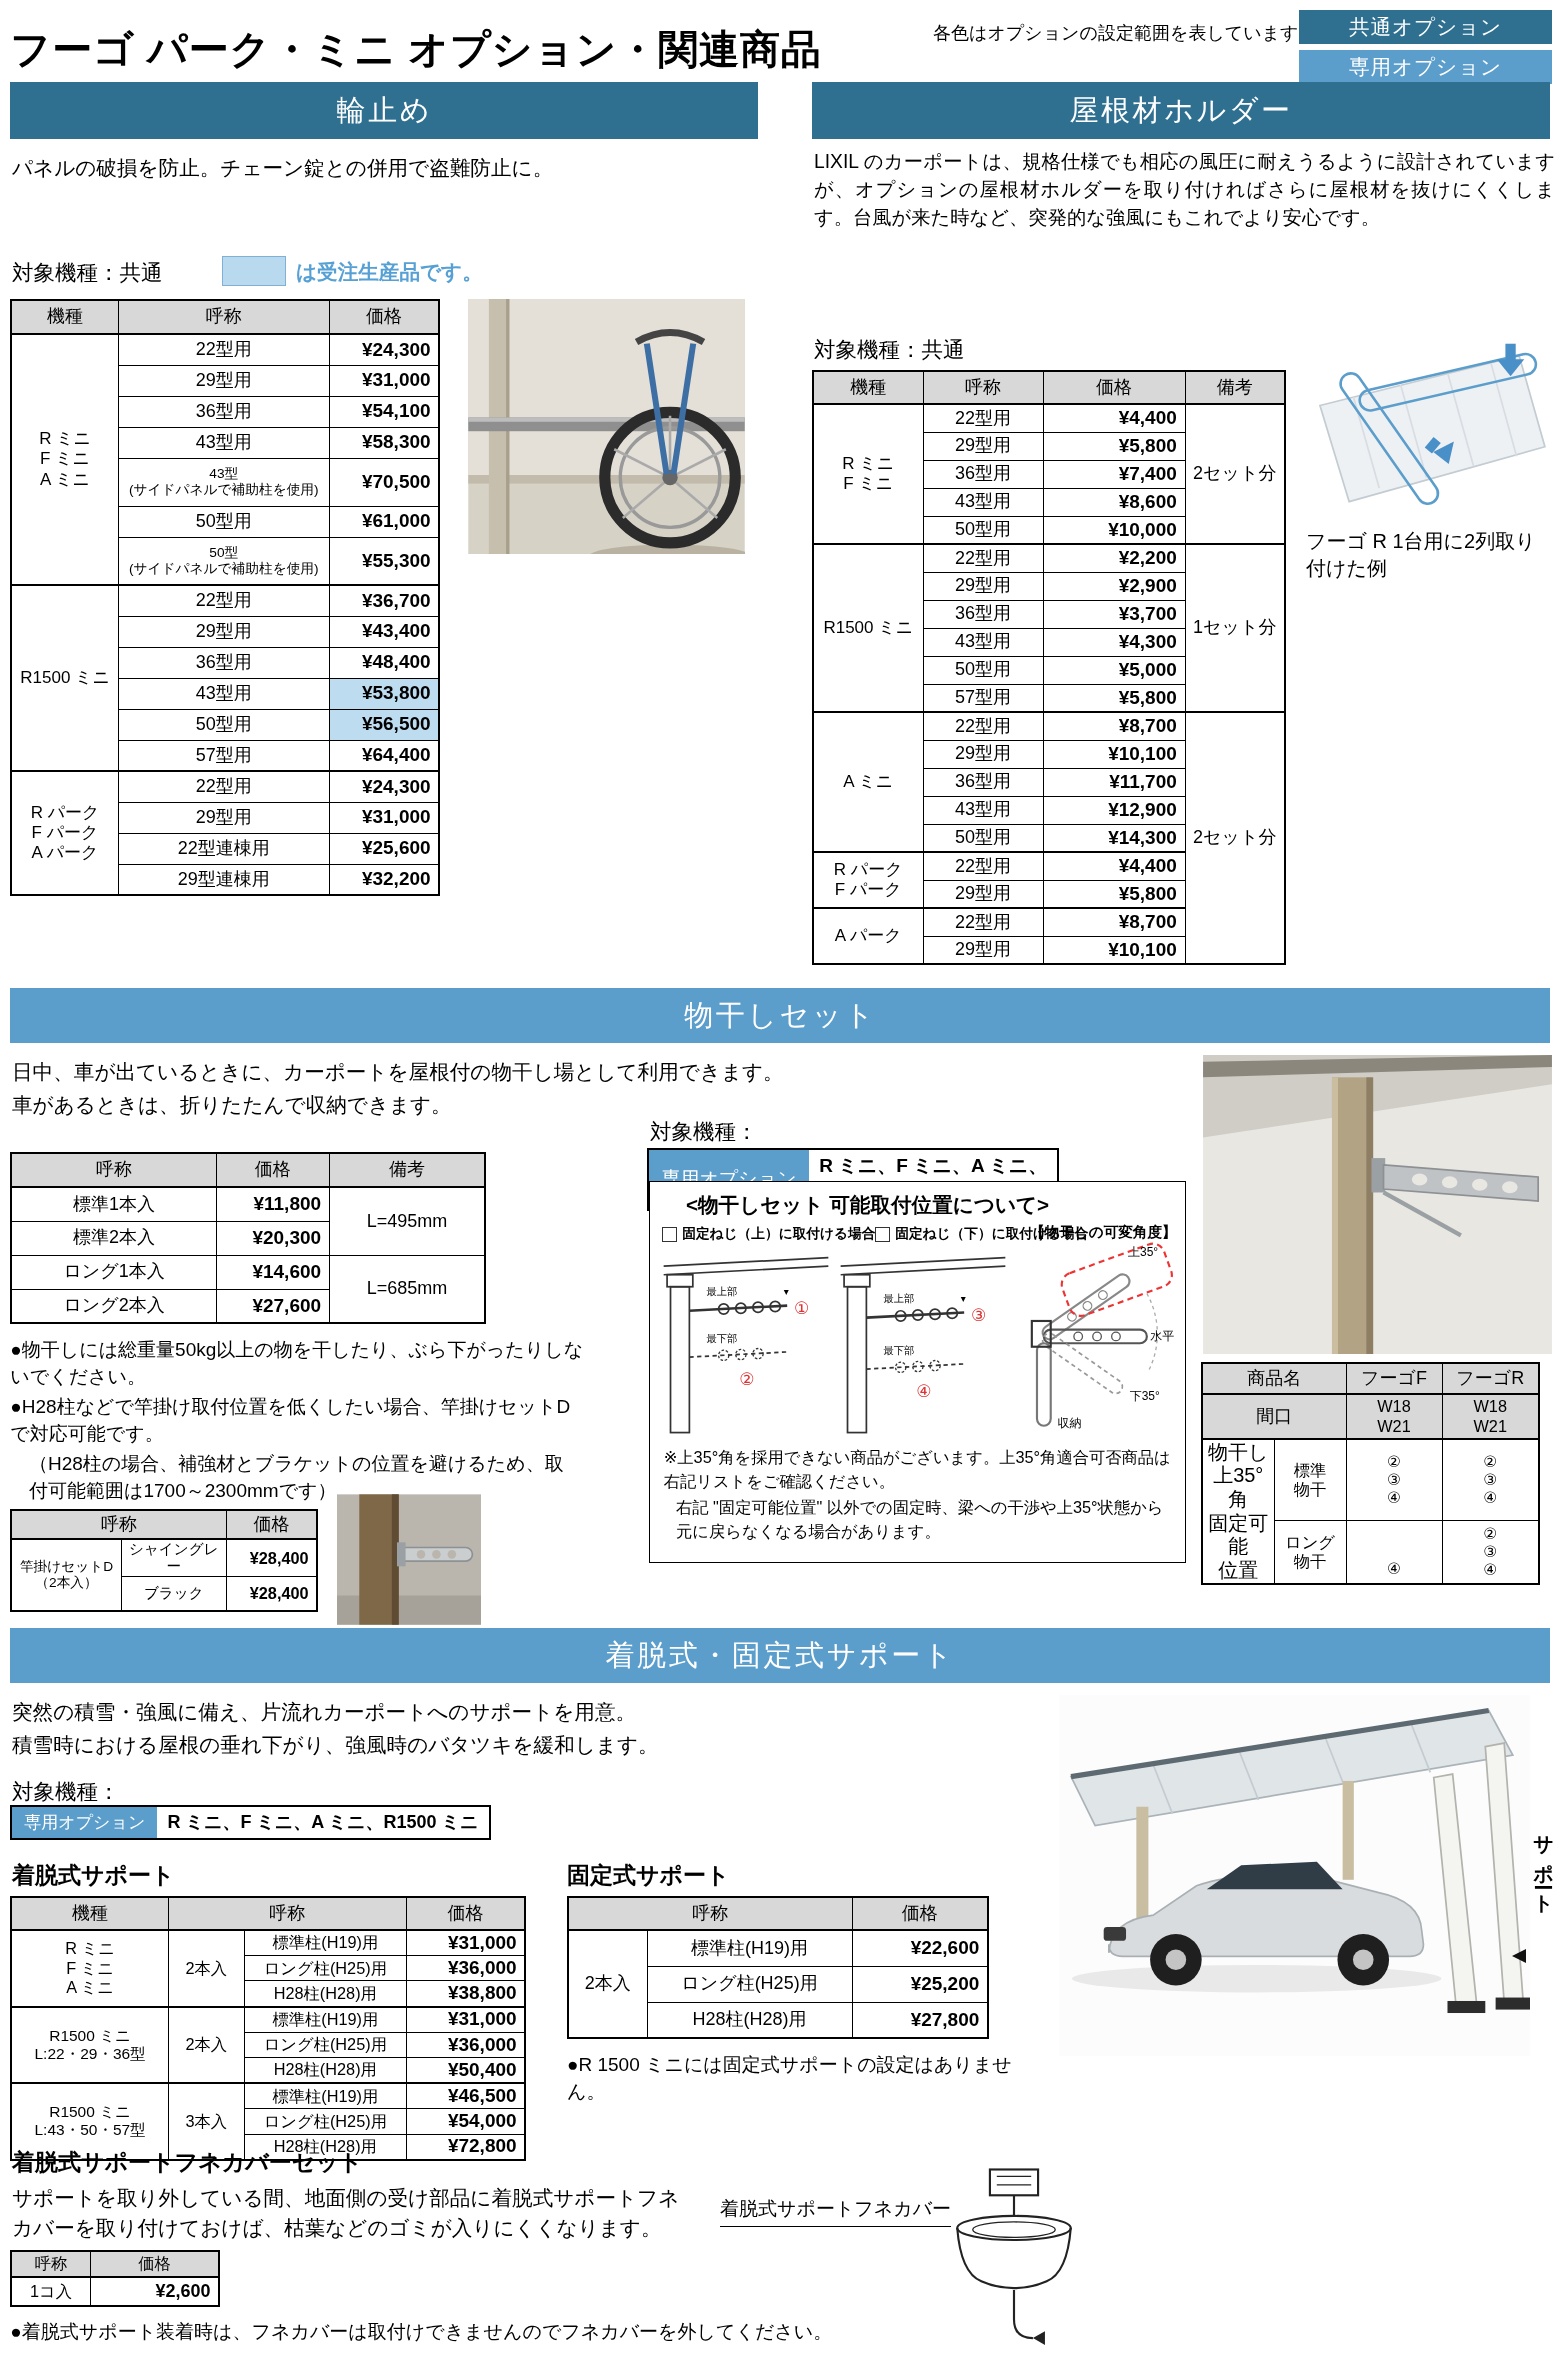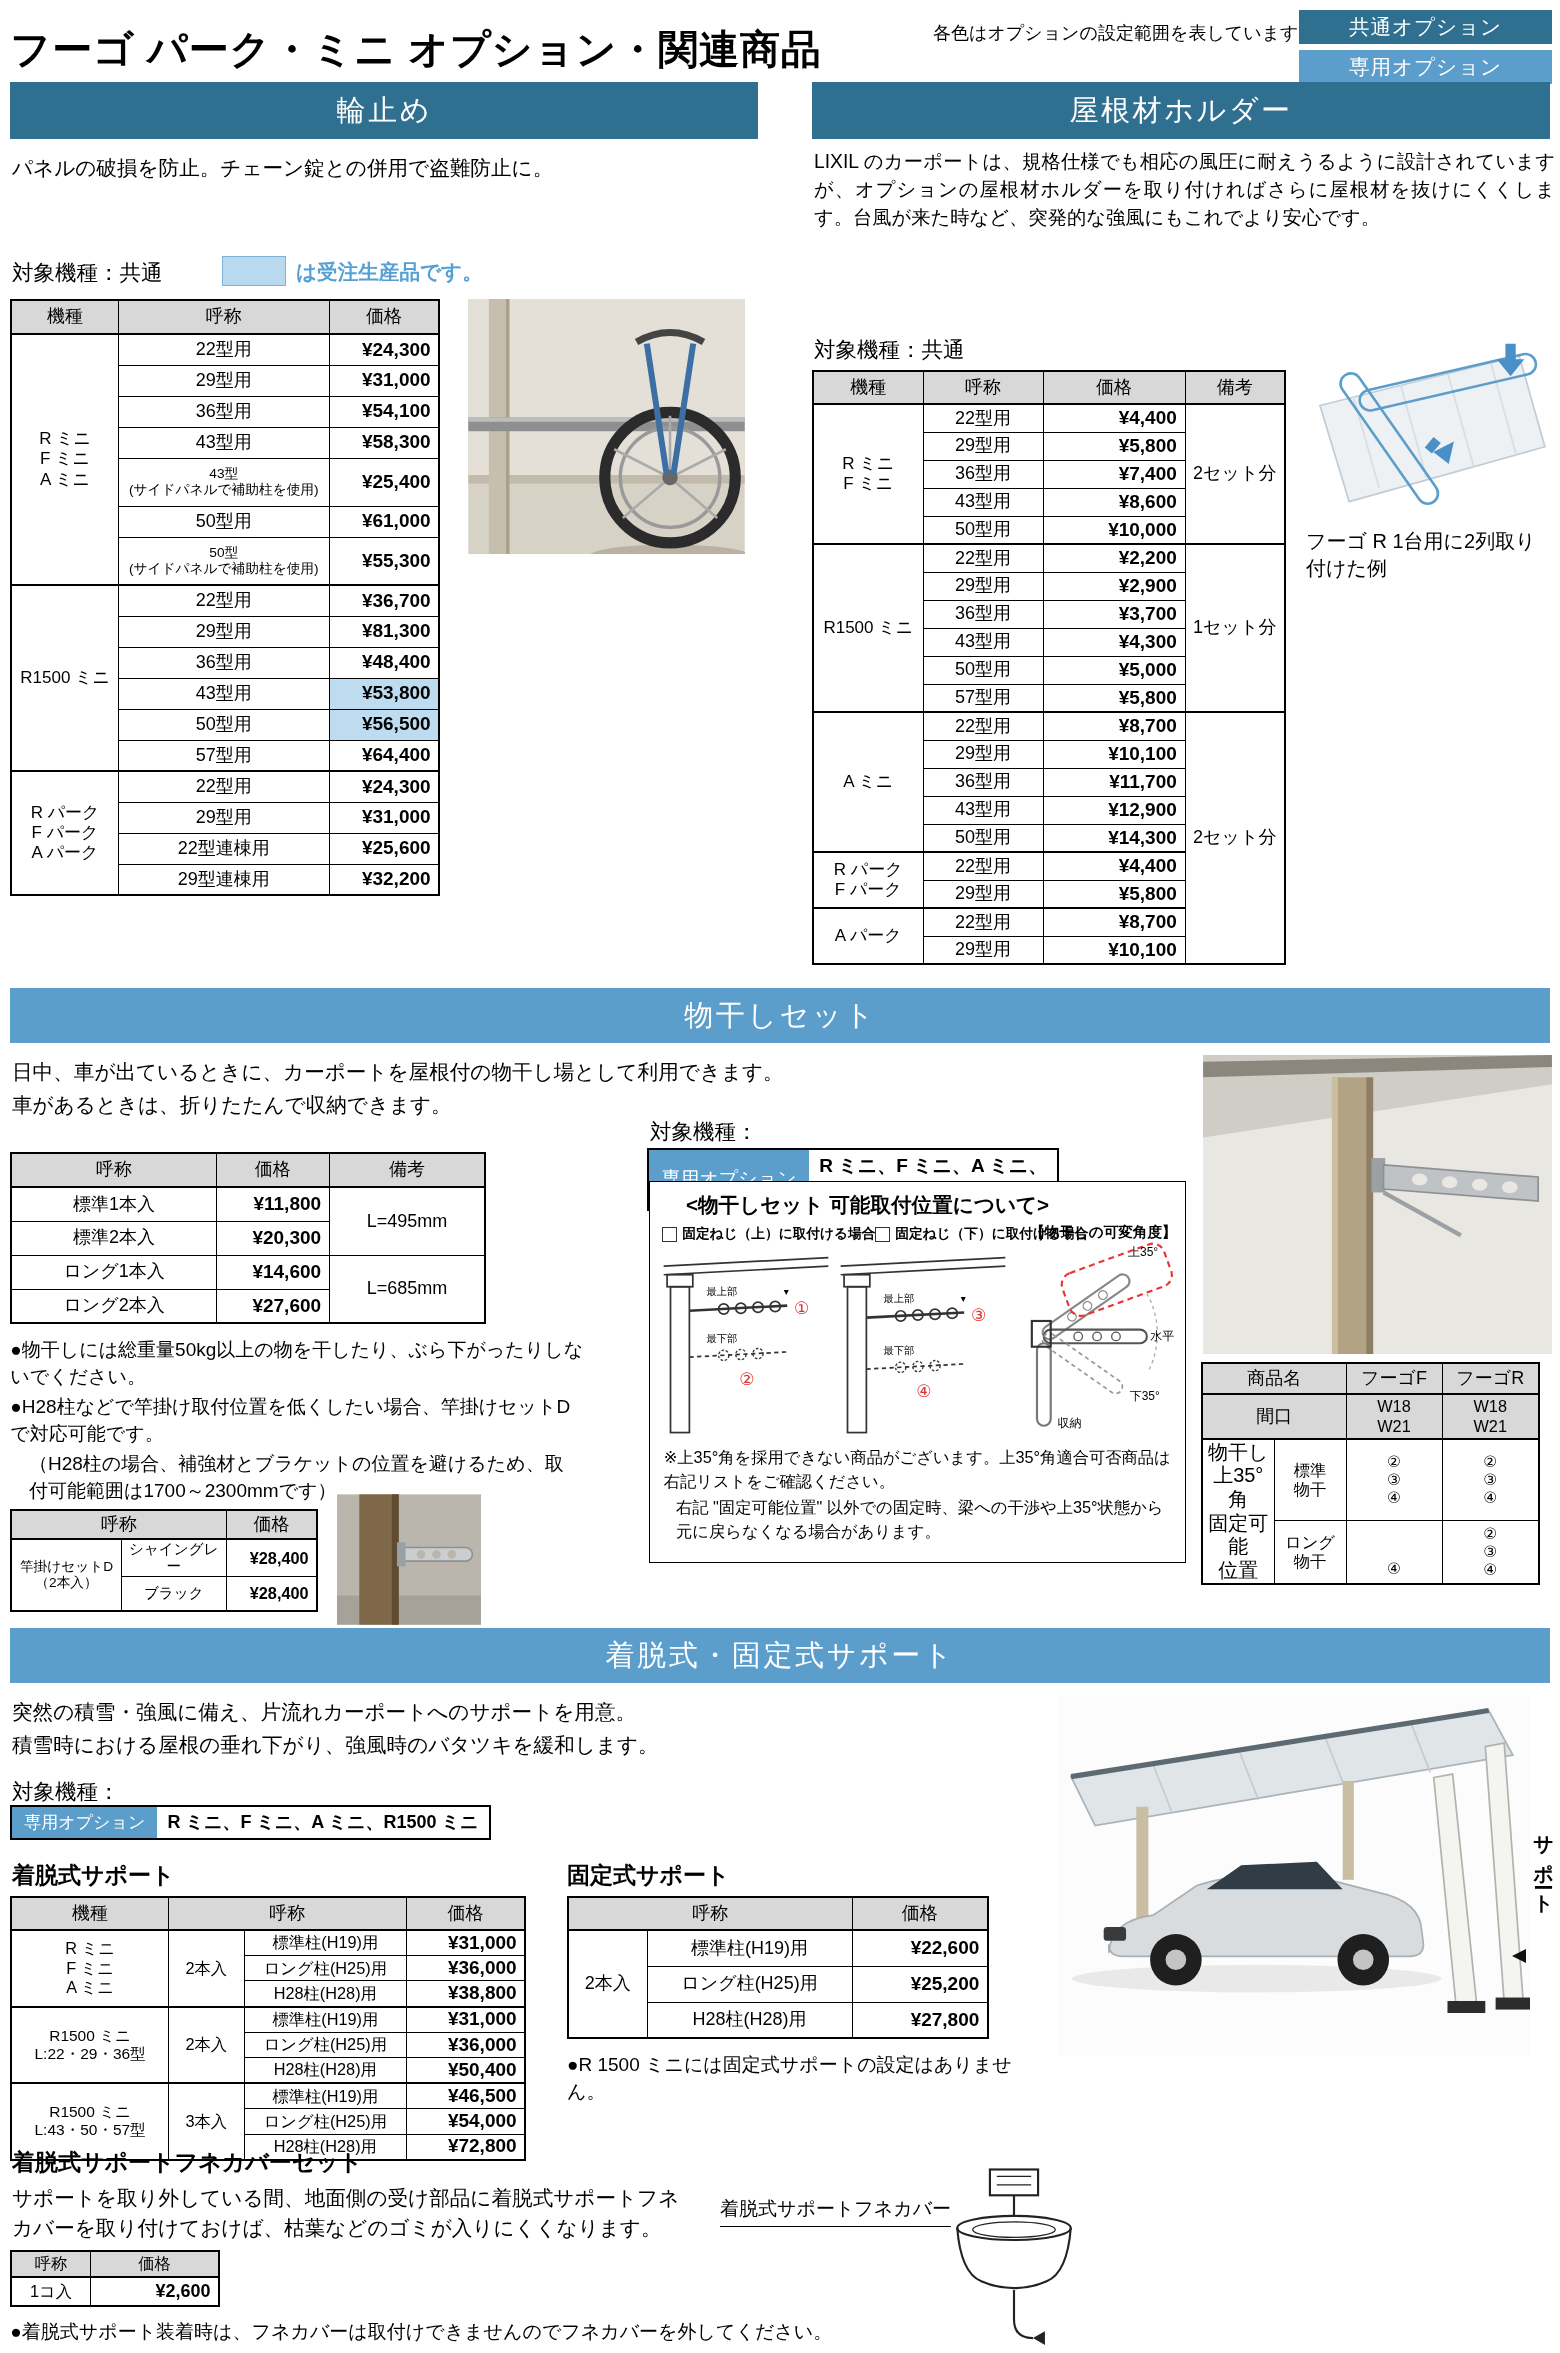--- a/index.html
+++ b/index.html
@@ -91,39 +91,39 @@
           <td>36型用</td>
           <td class="pr">¥54,100</td>
         </tr>
     <tr style="height:31px">
           <td>43型用</td>
           <td class="pr">¥58,300</td>
         </tr>
     <tr style="height:48px">
           <td class="two pre">43型
 (サイドパネルで補助柱を使用)</td>
-          <td class="pr">¥25,400</td>
+          <td class="pr">¥70,500</td>
         </tr>
     <tr style="height:31px">
           <td>50型用</td>
           <td class="pr">¥61,000</td>
         </tr>
     <tr style="height:48px">
           <td class="two pre">50型
 (サイドパネルで補助柱を使用)</td>
           <td class="pr">¥55,300</td>
         </tr>
     <tr style="height:31px">
       <td class="model gt" rowspan="6">R1500 ミニ</td>
       <td class="gt">22型用</td>
       <td class="pr gt">¥36,700</td>
     </tr>
     <tr style="height:31px">
           <td>29型用</td>
-          <td class="pr">¥81,300</td>
+          <td class="pr">¥43,400</td>
         </tr>
     <tr style="height:31px">
           <td>36型用</td>
           <td class="pr">¥48,400</td>
         </tr>
     <tr style="height:31px">
           <td>43型用</td>
           <td class="pr hl">¥53,800</td>
         </tr>
     <tr style="height:31px">

